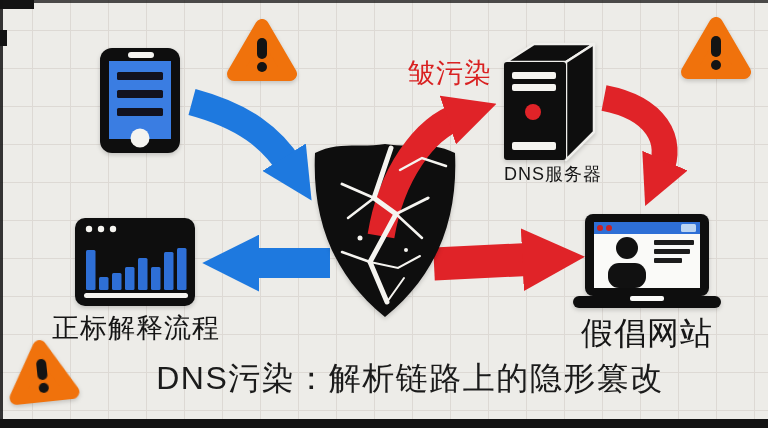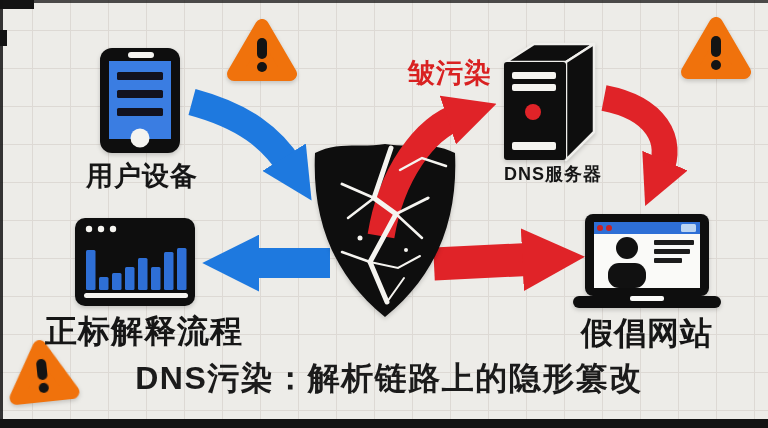--- a/index.html
+++ b/index.html
@@ -11,33 +11,33 @@
     background-image:
       linear-gradient(to right, var(--grid_line,#ddd9d4) 1px, transparent 1px),
       linear-gradient(to bottom, var(--grid_line,#ddd9d4) 1px, transparent 1px);
     background-size:38px 38px;
     background-position:-6px -8px;
     font-family:"Liberation Sans","DejaVu Sans",sans-serif;
   }
   svg{position:absolute;left:0;top:0;}
   .label{
     position:absolute;
-    font-weight:700;
+    font-weight:400;
     color:var(--text,#161616);
     white-space:nowrap;
     transform:translateX(-50%);
     letter-spacing:1px;
     line-height:1;
   }
   .lbl-user{left:142px;top:163px;font-size:27px;}
   .lbl-dns{left:553px;top:165px;font-size:18px;}
   .lbl-polluted{left:450px;top:60px;font-size:27px;color:var(--label_red,#d92121);}
-  .lbl-normal{left:144px;top:315px;font-size:32px;}
+  .lbl-normal{left:136px;top:315px;font-size:27px;}
   .lbl-fake{left:647px;top:317px;font-size:32px;}
-  .lbl-caption{left:389px;top:362px;font-size:32px;letter-spacing:1.5px;color:#1b1b1b;}
+  .lbl-caption{left:410px;top:362px;font-size:32px;letter-spacing:1.5px;color:#1b1b1b;}
   .artifact{position:absolute;background:#131313;}
   .a-top{left:0;top:0;width:768px;height:3px;opacity:.75;}
   .a-topleft{left:0;top:0;width:34px;height:9px;}
   .a-left{left:0;top:0;width:3px;height:428px;opacity:.85;}
   .a-leftblob{left:0;top:30px;width:7px;height:16px;}
   .a-bottom{left:0;top:419px;width:768px;height:9px;}
   .icon-shadow{filter:drop-shadow(0 2px 2px rgba(0,0,0,0.18));}
 </style>
 </head>
 <body>
@@ -149,21 +149,20 @@
       <rect x="711" y="36" width="10" height="21" rx="5" fill="#141414"></rect>
       <circle cx="716" cy="65" r="5" fill="#141414"></circle>
     </g>
     <g class="icon-shadow" transform="rotate(-6 42 371)">
       <path d="M42,347 L70,395 L14,395 Z" style="fill:var(--orange,#f0720c);stroke:var(--orange,#f0720c)" stroke-width="14" stroke-linejoin="round"></path>
       <rect x="37" y="359" width="10" height="21" rx="5" fill="#141414"></rect>
       <circle cx="42" cy="388" r="5" fill="#141414"></circle>
     </g>
   </svg>
 
-  <div class="label lbl-user">用户设备</div>
   <div class="label lbl-polluted">皱污染</div>
   <div class="label lbl-dns">DNS服务器</div>
   <div class="label lbl-normal">正标解释流程</div>
   <div class="label lbl-fake">假倡网站</div>
   <div class="label lbl-caption">DNS污染：解析链路上的隐形篡改</div>
 
   <div class="artifact a-top"></div>
   <div class="artifact a-topleft"></div>
   <div class="artifact a-left"></div>
   <div class="artifact a-leftblob"></div>

